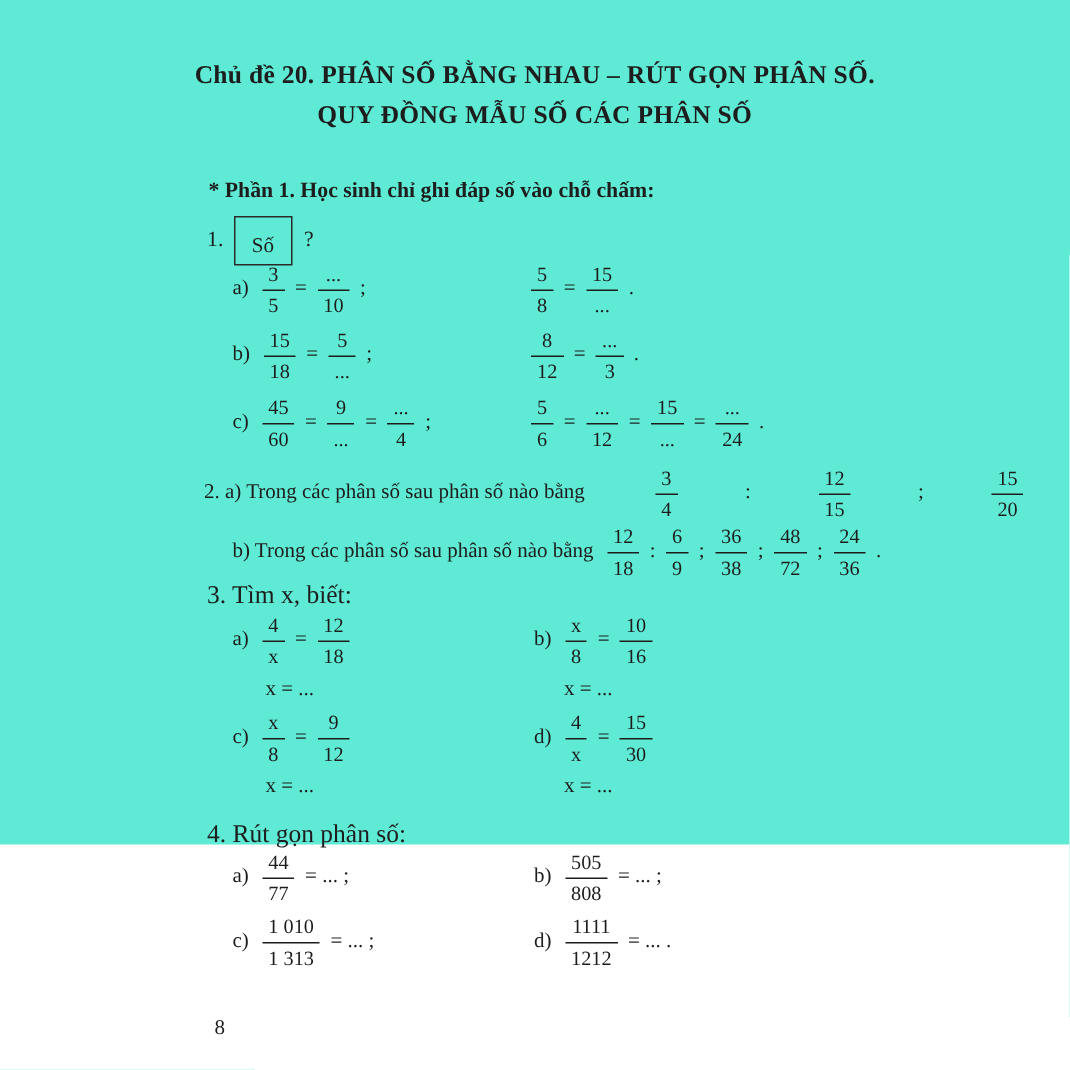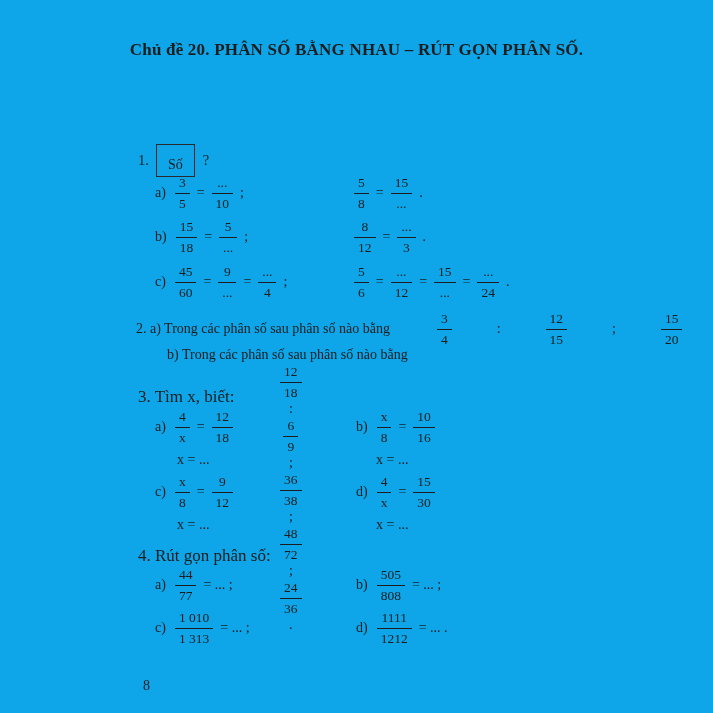--- a/index.html
+++ b/index.html
@@ -4,21 +4,21 @@
 <style>
   * { margin:0; padding:0; box-sizing:border-box; }
   html,body { background:#ffffff; }
   body {
     width:713px; height:713px;
     font-family:"Liberation Serif","DejaVu Serif",serif;
     color:#1d1d1d;
     position:relative;
     overflow:hidden;
   }
-  .page { position:relative; width:713px; height:713px; background:#0ea5e9; }
+  .page { position:relative; width:713px; height:563px; background:#5eead4; }
 
   .title {
     position:absolute; left:0; right:0; top:36px;
     text-align:center; font-weight:700; font-size:17px; line-height:27px;
     letter-spacing:0.2px;
   }
 
   .section-heading {
     position:absolute; left:139px; top:119px;
     font-weight:700; font-size:14.5px;
@@ -54,21 +54,21 @@
 
   
   #q1a-left  { left:155px; top:172px; }
   #q1a-right { left:352px; top:172px; }
   #q1b-left  { left:155px; top:216px; }
   #q1b-right { left:352px; top:216px; }
   #q1c-left  { left:155px; top:261px; }
   #q1c-right { left:352px; top:261px; }
 
   #q2a { left:136px; top:308px;gap:38px; }
-  #q2b { left:167px; top:347px;flex-direction:column; }
+  #q2b { left:155px; top:347px; }
 
   #q3-heading { left:138px; top:387px; }
   #q3a { left:155px; top:406px; }
   #q3b { left:356px; top:406px; }
   #q3x1a { left:177px; top:452px; }
   #q3x1b { left:376px; top:452px; }
   #q3c { left:155px; top:471px; }
   #q3d { left:356px; top:471px; }
   #q3x2a { left:177px; top:517px; }
   #q3x2b { left:376px; top:517px; }
@@ -79,22 +79,24 @@
   #q4c { left:155px; top:607px; }
   #q4d { left:356px; top:607px; }
 </style>
 </head>
 <body>
 
 <div class="page">
 
   <div class="title">
     <div>Chủ đề 20. PHÂN SỐ BẰNG NHAU – RÚT GỌN PHÂN SỐ.</div>
+    <div>QUY ĐỒNG MẪU SỐ CÁC PHÂN SỐ</div>
   </div>
 
+  <div class="section-heading">* Phần 1. Học sinh chỉ ghi đáp số vào chỗ chấm:</div>
 
   <div class="q1-head">
     <span>1.</span>
     <span class="so-box">Số</span>
     <span>?</span>
   </div>
 
   <div class="expr" id="q1a-left">
       <span class="op">a)</span>
       <span class="frac">

